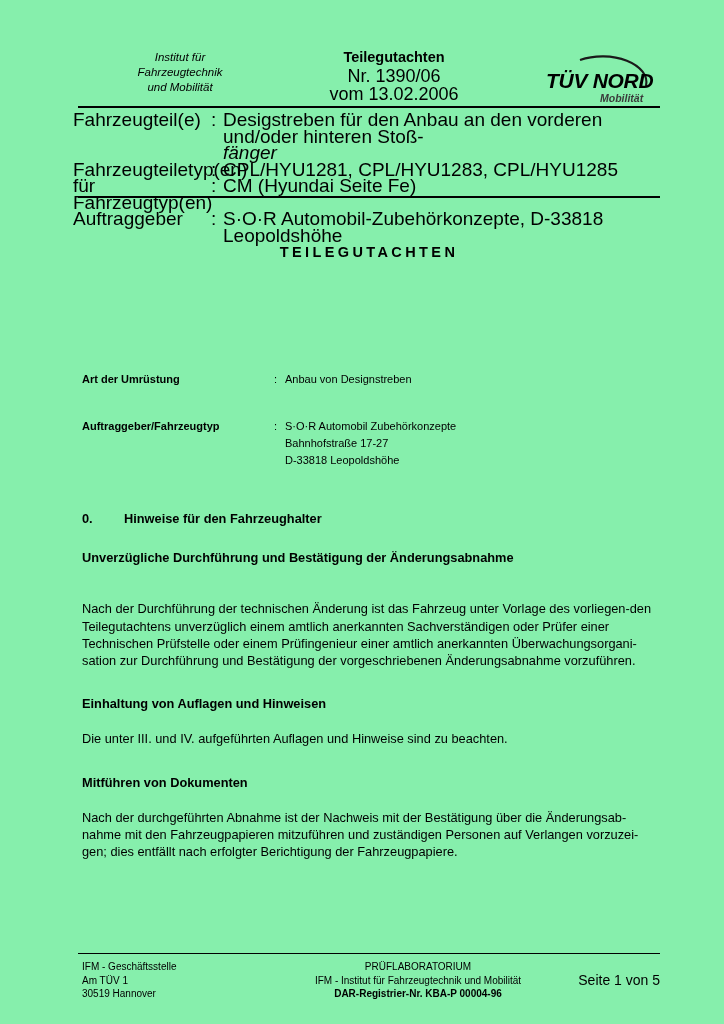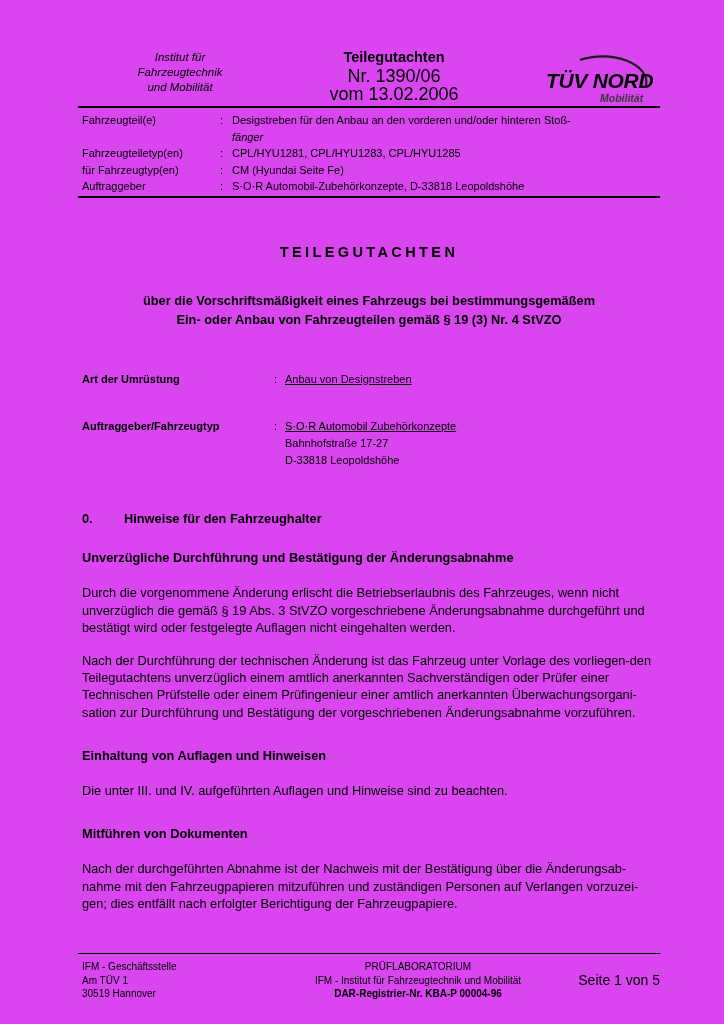--- a/index.html
+++ b/index.html
@@ -8,21 +8,21 @@
     background: #ffffff;
   }
   body {
     font-family: "Liberation Sans", sans-serif;
     color: #000000;
   }
   .page {
     position: relative;
     width: 724px;
     height: 1024px;
-    background: #d946ef;
+    background: #86efac;
     overflow: hidden;
   }
 
   
   .header {
     position: absolute;
     left: 78px;
     top: 46px;
     width: 582px;
     height: 56px;
@@ -71,24 +71,24 @@
     width: 582px;
     background: #000000;
   }
   .rule-top    { top: 106px; height: 2px; }
   .rule-bottom { top: 196px; height: 2px; }
   .rule-footer { top: 953px; height: 1px; }
 
   
   .kv {
     position: absolute;
-    left: 82px;
+    left: 73px;
     top: 112px;
     width: 580px;
-    font-size: 11px;
+    font-size: 19px;
     line-height: 16.5px;
   }
   .kv-row { display: flex; }
   .kv-key   { width: 138px; flex: 0 0 138px; }
   .kv-colon { width: 12px;  flex: 0 0 12px; }
   .kv-val   { flex: 1 1 auto; }
   .kv-val-cont { margin-left: 150px; font-style: italic; }
 
   
   .doc-title {
@@ -118,21 +118,21 @@
     left: 82px;
     width: 580px;
     font-size: 11px;
     line-height: 17px;
   }
   .detail-art  { top: 371px; }
   .detail-auft { top: 418px; }
   .detail-row { display: flex; }
   .detail-key   { width: 192px; flex: 0 0 192px; font-weight: bold; }
   .detail-colon { width: 11px; flex: 0 0 11px; }
-  .detail-val   { flex: 1 1 auto; text-decoration: underline; }
+  .detail-val   { flex: 1 1 auto; }
   .detail-val-cont { margin-left: 203px; }
 
   
   .body {
     position: absolute;
     left: 82px;
     top: 510px;
     width: 578px;
     font-size: 12.8px;
     line-height: 17.2px;
@@ -246,24 +246,20 @@
     <div class="kv-row">
       <div class="kv-key">Auftraggeber</div>
       <div class="kv-colon">:</div>
       <div class="kv-val">S·O·R Automobil-Zubehörkonzepte, D-33818 Leopoldshöhe</div>
     </div>
   </div>
 
   <div class="rule rule-bottom"></div>
 
   <div class="doc-title">TEILEGUTACHTEN</div>
-  <div class="doc-subtitle">
-    <div>über die Vorschriftsmäßigkeit eines Fahrzeugs bei bestimmungsgemäßem</div>
-    <div>Ein- oder Anbau von Fahrzeugteilen gemäß § 19 (3) Nr. 4 StVZO</div>
-  </div>
 
   <div class="detail detail-art">
     <div class="detail-row">
       <div class="detail-key">Art der Umrüstung</div>
       <div class="detail-colon">:</div>
       <div class="detail-val">Anbau von Designstreben</div>
     </div>
   </div>
 
   <div class="detail detail-auft">
@@ -280,21 +276,20 @@
 
     <div class="sec-num-head">
       <div class="sec-num">0.</div>
       <div>Hinweise für den Fahrzeughalter</div>
     </div>
 
     <div class="gap-22"></div>
     <div class="sub-head">Unverzügliche Durchführung und Bestätigung der Änderungsabnahme</div>
 
     <div class="gap-18"></div>
-    <div class="para">Durch die vorgenommene Änderung erlischt die Betriebserlaubnis des Fahrzeuges, wenn nicht unverzüglich die gemäß § 19 Abs. 3 StVZO vorgeschriebene Änderungsabnahme durchgeführt und bestätigt wird oder festgelegte Auflagen nicht eingehalten werden.</div>
 
     <div class="gap-16"></div>
     <div class="para">Nach der Durchführung der technischen Änderung ist das Fahrzeug unter Vorlage des vorliegen-den Teilegutachtens unverzüglich einem amtlich anerkannten Sachverständigen oder Prüfer einer Technischen Prüfstelle oder einem Prüfingenieur einer amtlich anerkannten Überwachungsorgani-sation zur Durchführung und Bestätigung der vorgeschriebenen Änderungsabnahme vorzuführen.</div>
 
     <div class="gap-26"></div>
     <div class="sub-head">Einhaltung von Auflagen und Hinweisen</div>
 
     <div class="gap-18"></div>
     <div class="para">Die unter III. und IV. aufgeführten Auflagen und Hinweise sind zu beachten.</div>
 

